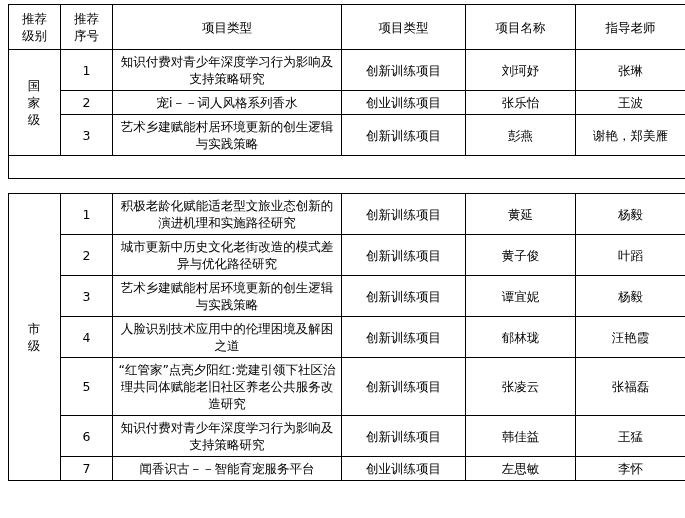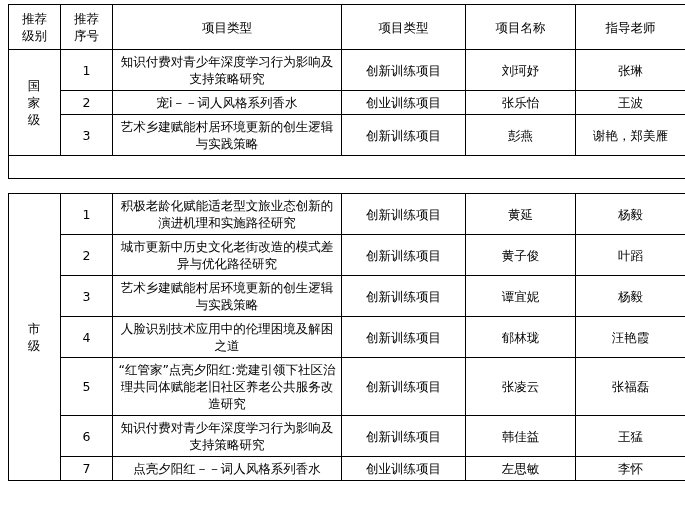--- a/index.html
+++ b/index.html
@@ -186,21 +186,21 @@
       </tr>
       <tr>
         <td>6</td>
         <td class="name-cell">知识付费对青少年深度学习行为影响及支持策略研究</td>
         <td>创新训练项目</td>
         <td>韩佳益</td>
         <td>王猛</td>
       </tr>
       <tr>
         <td>7</td>
-        <td class="name-cell">点亮夕阳红－－词人风格系列香水</td>
+        <td class="name-cell">闻香识古－－智能育宠服务平台</td>
         <td>创业训练项目</td>
         <td>左思敏</td>
         <td>李怀</td>
       </tr>
     </tbody>
   </table>
 
 </div>
 
 </body></html>

